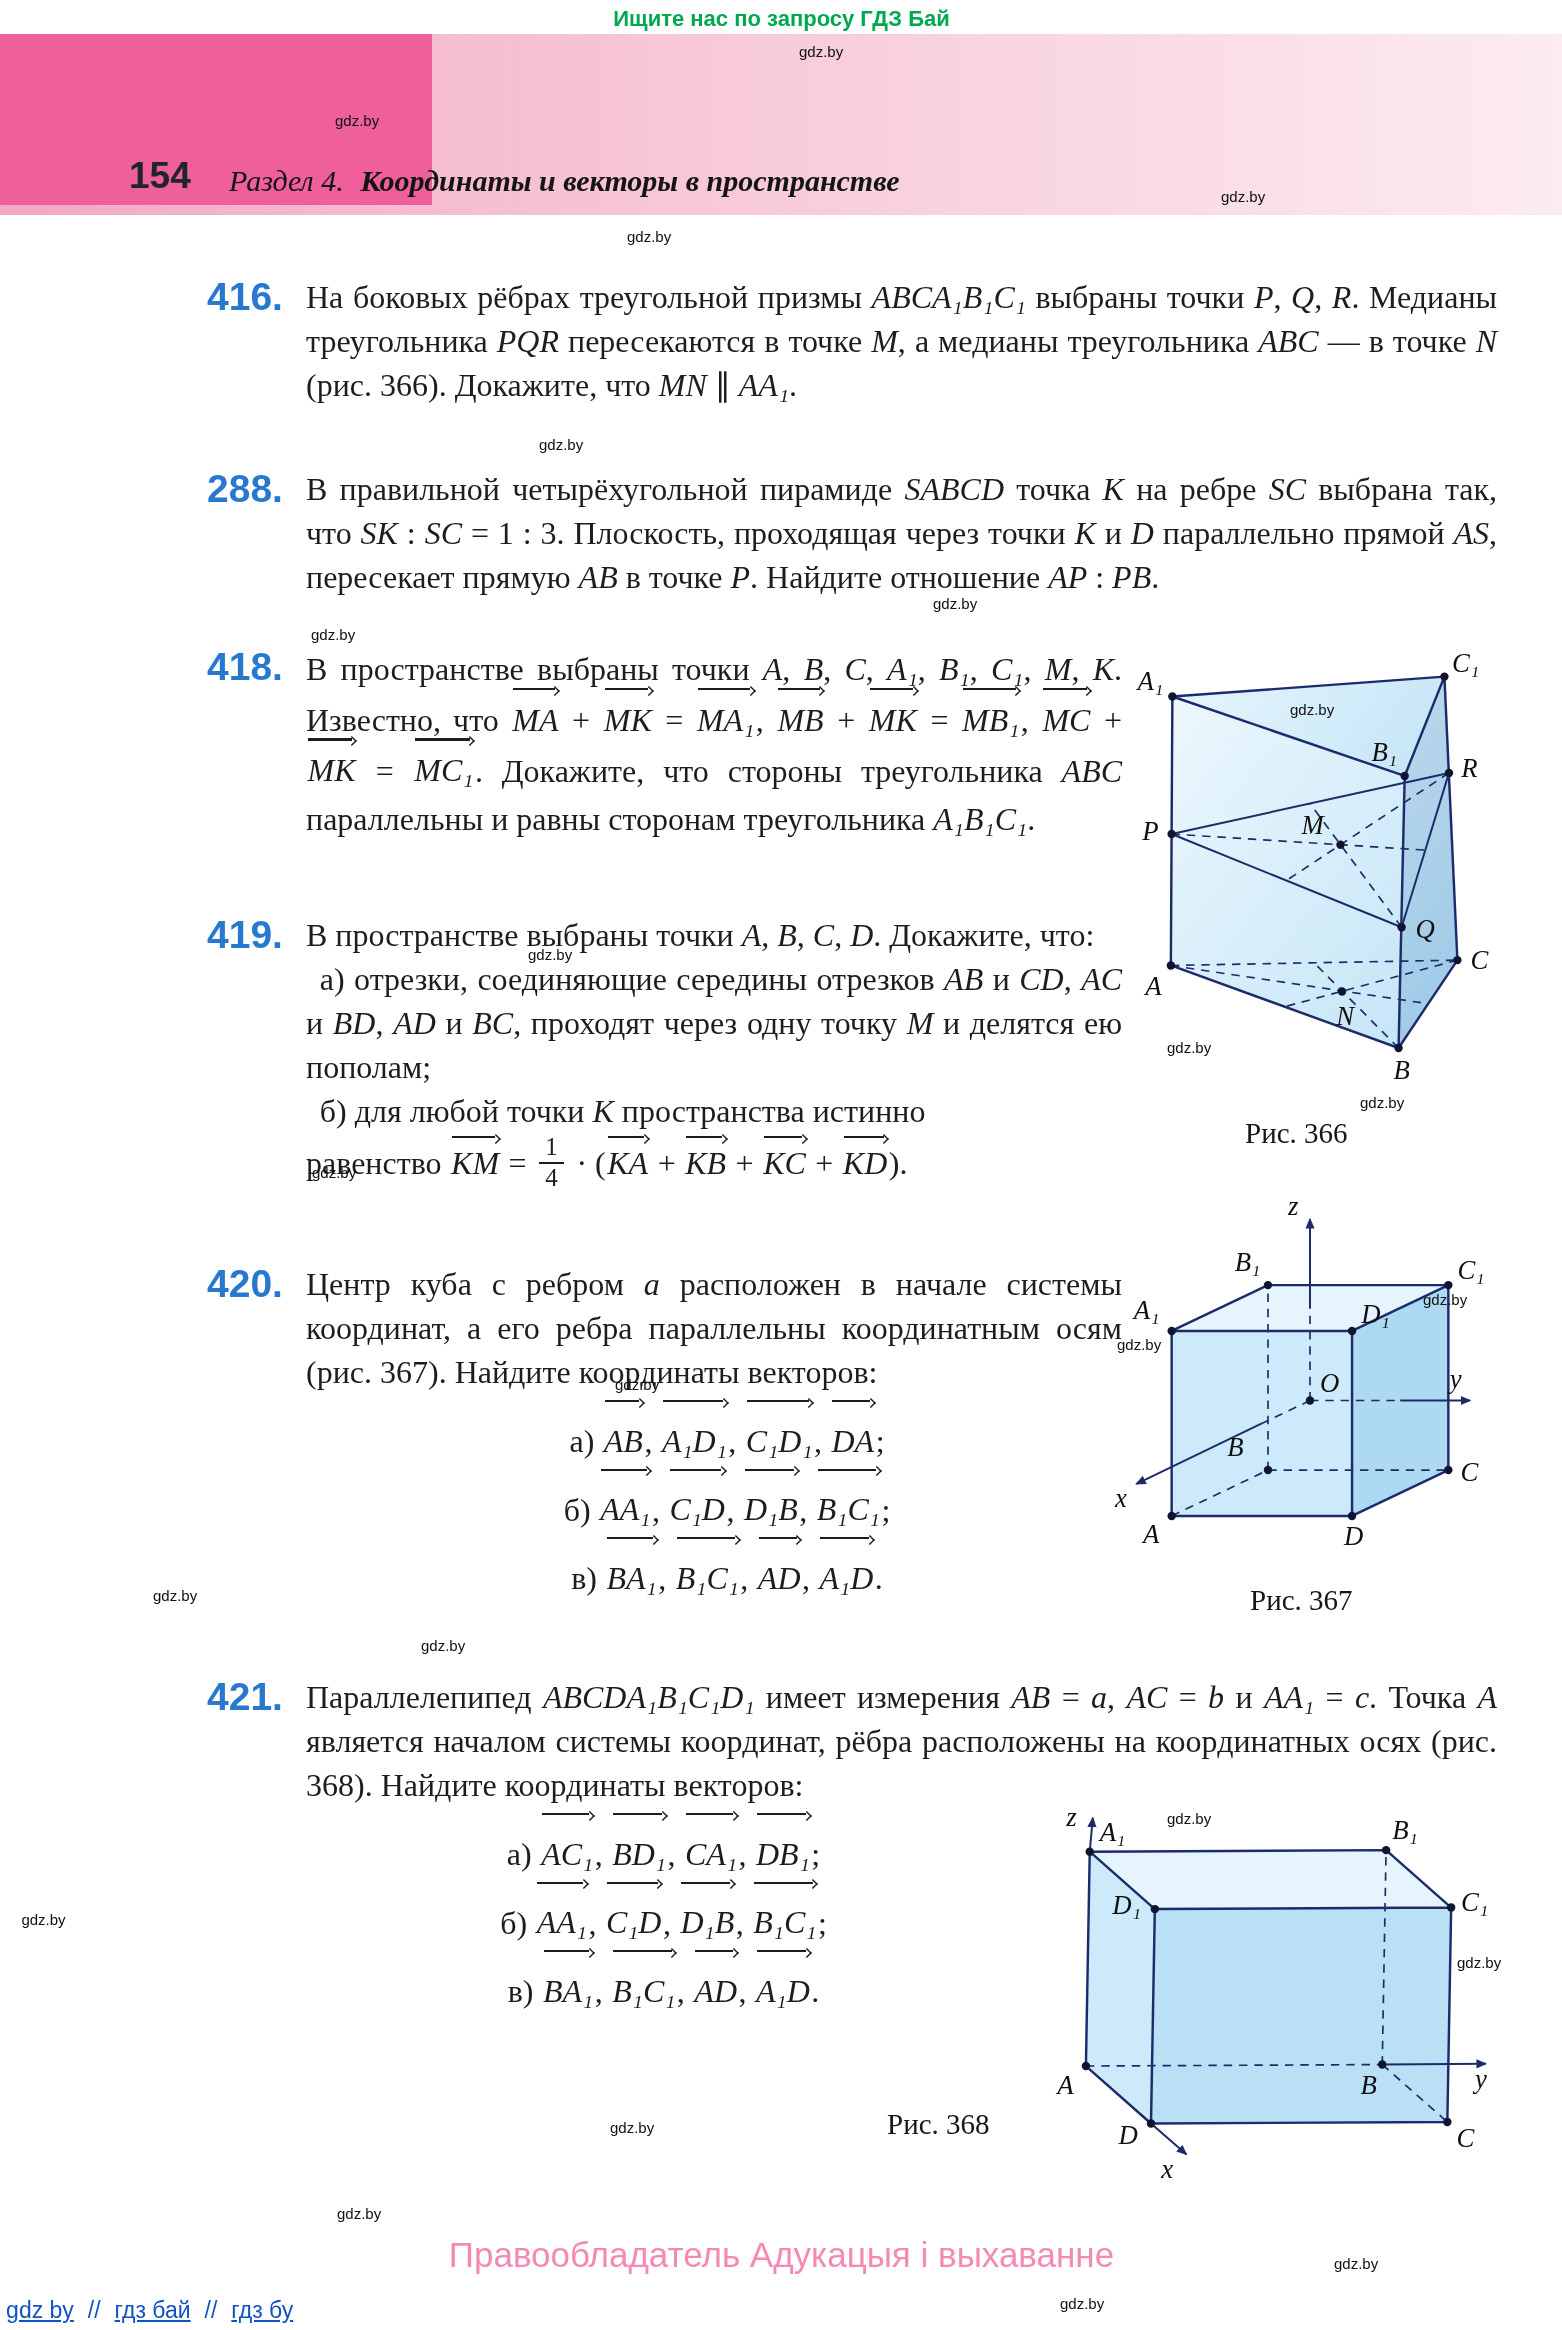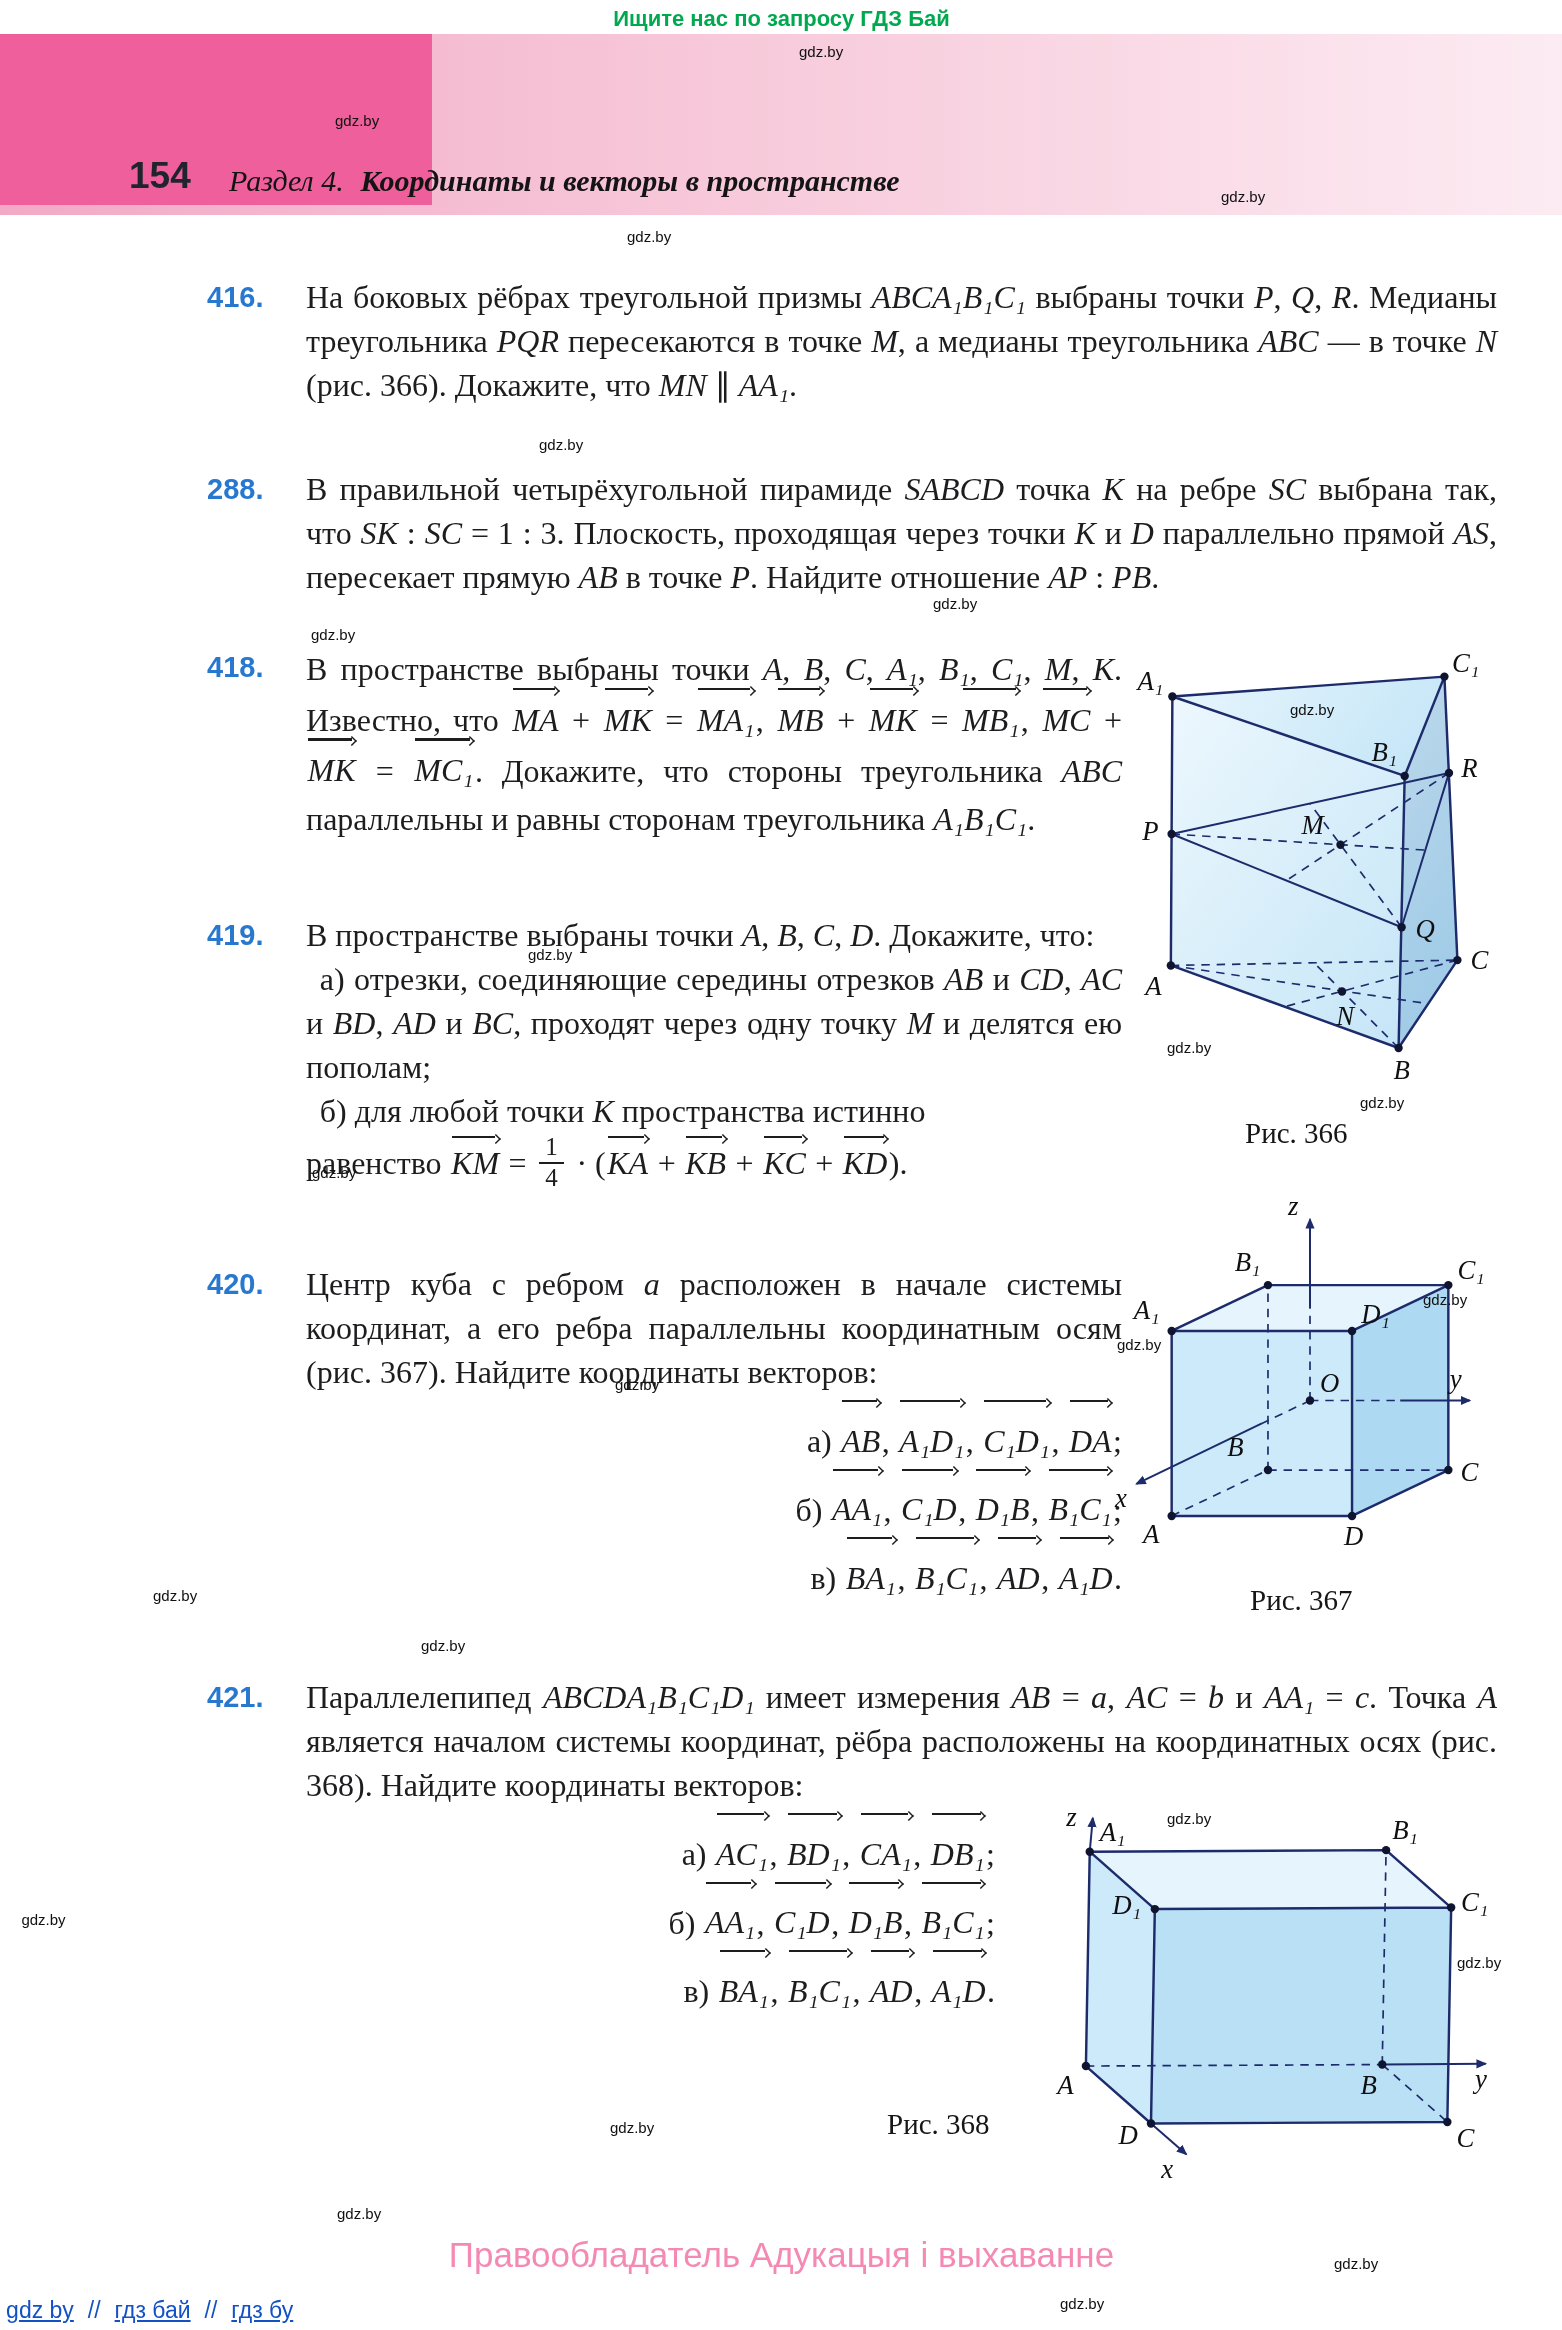--- a/index.html
+++ b/index.html
@@ -18,28 +18,28 @@
   .band-block{position:absolute;top:34px;left:0;width:432px;height:171px;background:#ee5f9b}
   .pageno{position:absolute;top:155px;left:129px;font-family:"Liberation Sans",sans-serif;
           font-size:37px;font-weight:700;color:#20242c}
   .secline{position:absolute;top:164px;left:229px;font-size:30px;font-style:italic;color:#141414;white-space:nowrap}
   .secline .sec{font-weight:400;margin-right:9.2px}
   .secline .title{font-weight:700}
 
   
   .prob{position:absolute;display:flex;align-items:flex-start}
   .prob .num{flex:0 0 99px;font-family:"Liberation Sans",sans-serif;font-weight:700;
-             font-size:29px;color:#2878cf;line-height:44px}
+             font-size:39px;color:#2878cf;line-height:44px}
   .prob .body{flex:1;font-size:32px;line-height:44px;text-align:justify}
   .prob .body.lh64{line-height:49px}
   .body p{margin:0}
   .indent{text-indent:13.8px}
   .eq{margin-top:13.8px;text-align:left;line-height:1.25}
   .list{margin-top:12.2px}
-  .vitem{padding-left:26px;line-height:67px;text-align:right}
+  .vitem{padding-left:26px;line-height:67px;text-align:center}
 
   
   .vec{position:relative;display:inline-block;font-style:italic;white-space:nowrap;margin:0 1.5px;padding-top:1.5px}
   .vec::before{content:"";position:absolute;left:0.8px;right:3.8px;top:-6.1px;height:2.3px;background:#1d1d1f}
   .vec::after{content:"";position:absolute;right:-1.5px;top:-8.4px;width:7.7px;height:7.7px;
               border-top:2.3px solid #1d1d1f;border-right:2.3px solid #1d1d1f;transform:rotate(45deg) scale(.72)}
   
   .frac{display:inline-block;text-align:center;vertical-align:-0.45em;font-size:.78em;line-height:1.15;margin:0 4.6px}
   .frac span{display:block;padding:0 6.1px}
   .frac .fd{border-top:2.3px solid #1d1d1f}

